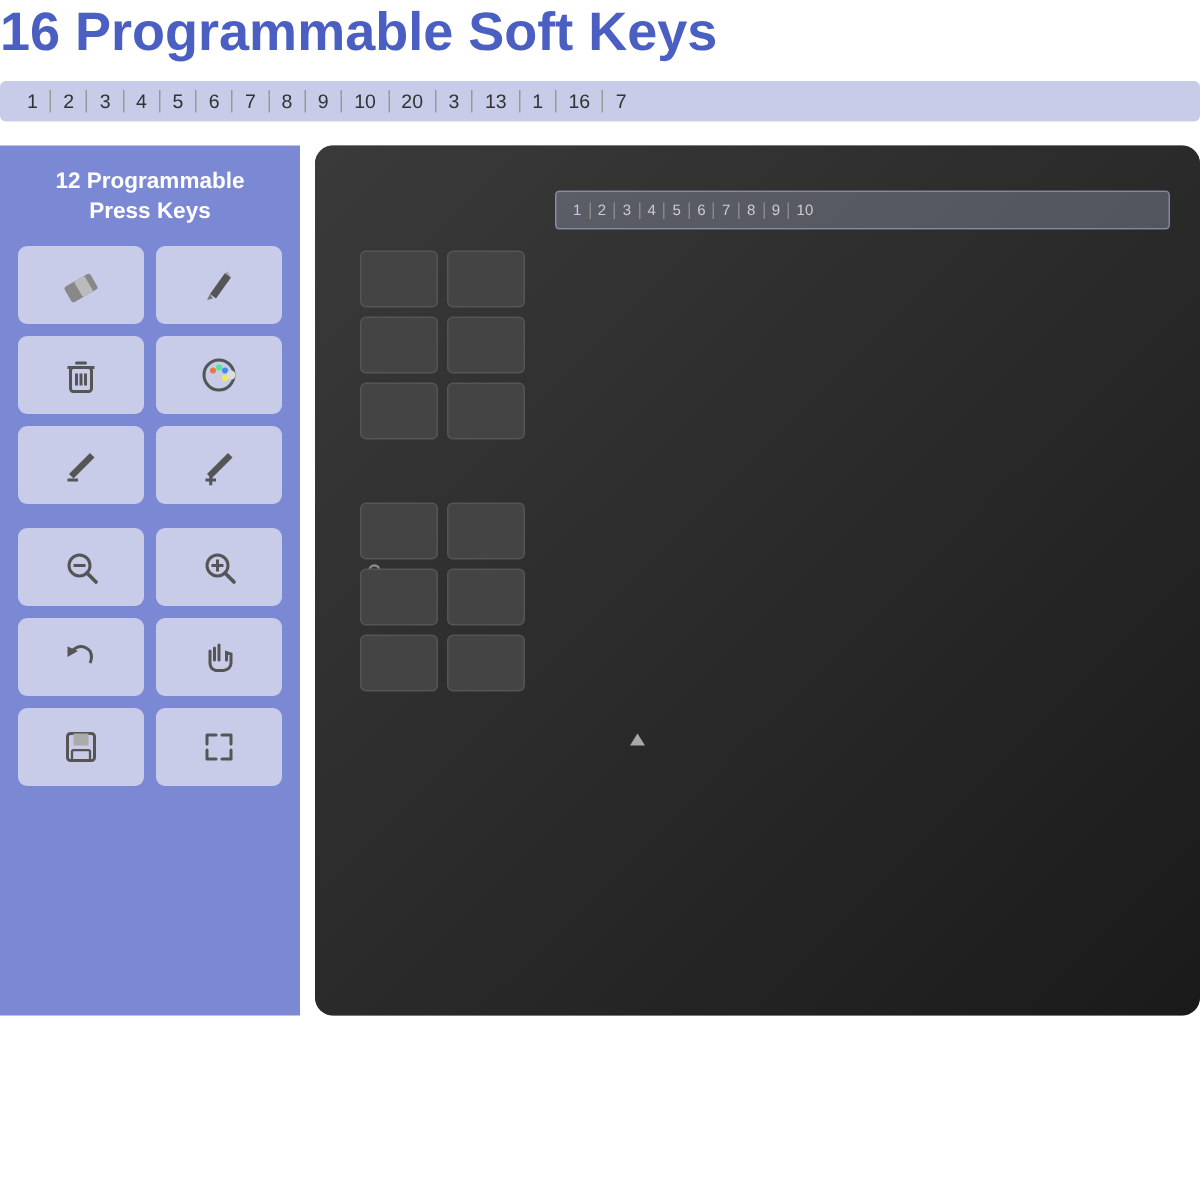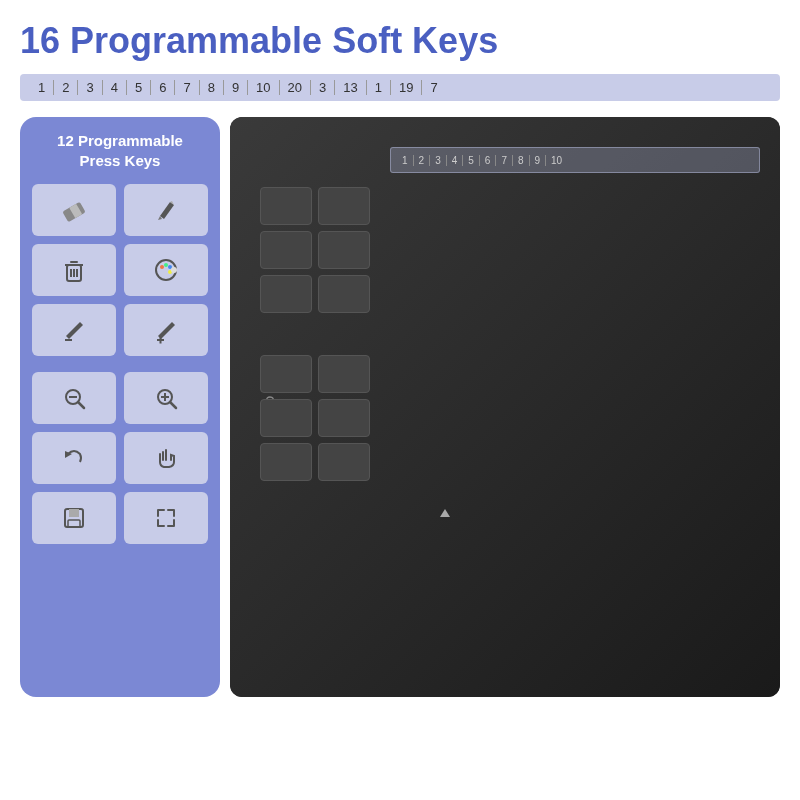--- a/index.html
+++ b/index.html
@@ -8,21 +8,20 @@
       height: 800px;
       background: #ffffff;
       font-family: Arial, sans-serif;
       overflow: hidden;
     }
 
     .page-container {
       width: 800px;
       height: 800px;
       background: #fff;
-      padding: 20px;
       position: relative;
     }
 
     .main-title {
       font-size: 36px;
       font-weight: bold;
       color: #4a5fc1;
       margin-bottom: 12px;
     }
 
@@ -49,21 +48,21 @@
     .content-area {
       display: flex;
       gap: 10px;
       height: 580px;
     }
 
     
     .left-panel {
       width: 200px;
       background: #7b88d4;
-      border-radius: 16px;
+      border-radius: 0;
       padding: 14px 12px;
       flex-shrink: 0;
     }
 
     .panel-title {
       text-align: center;
       font-size: 15px;
       font-weight: bold;
       color: #fff;
       margin-bottom: 14px;
@@ -207,21 +206,21 @@
       <span class="soft-key-num">5</span>
       <span class="soft-key-num">6</span>
       <span class="soft-key-num">7</span>
       <span class="soft-key-num">8</span>
       <span class="soft-key-num">9</span>
       <span class="soft-key-num">10</span>
       <span class="soft-key-num">20</span>
       <span class="soft-key-num">3</span>
       <span class="soft-key-num">13</span>
       <span class="soft-key-num">1</span>
-      <span class="soft-key-num">19</span>
+      <span class="soft-key-num">16</span>
       <span class="soft-key-num">7</span>
     </div>
 
   <div class="content-area">
 
     <div class="left-panel">
       <div class="panel-title">12 Programmable<br>Press Keys</div>
 
       <div class="key-grid">
         <div class="key-btn">

